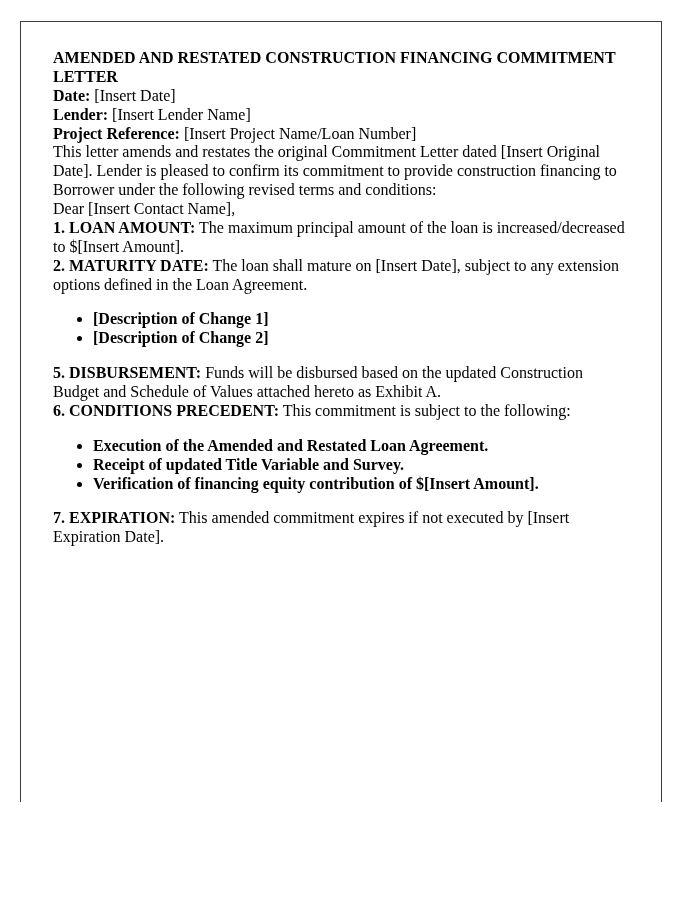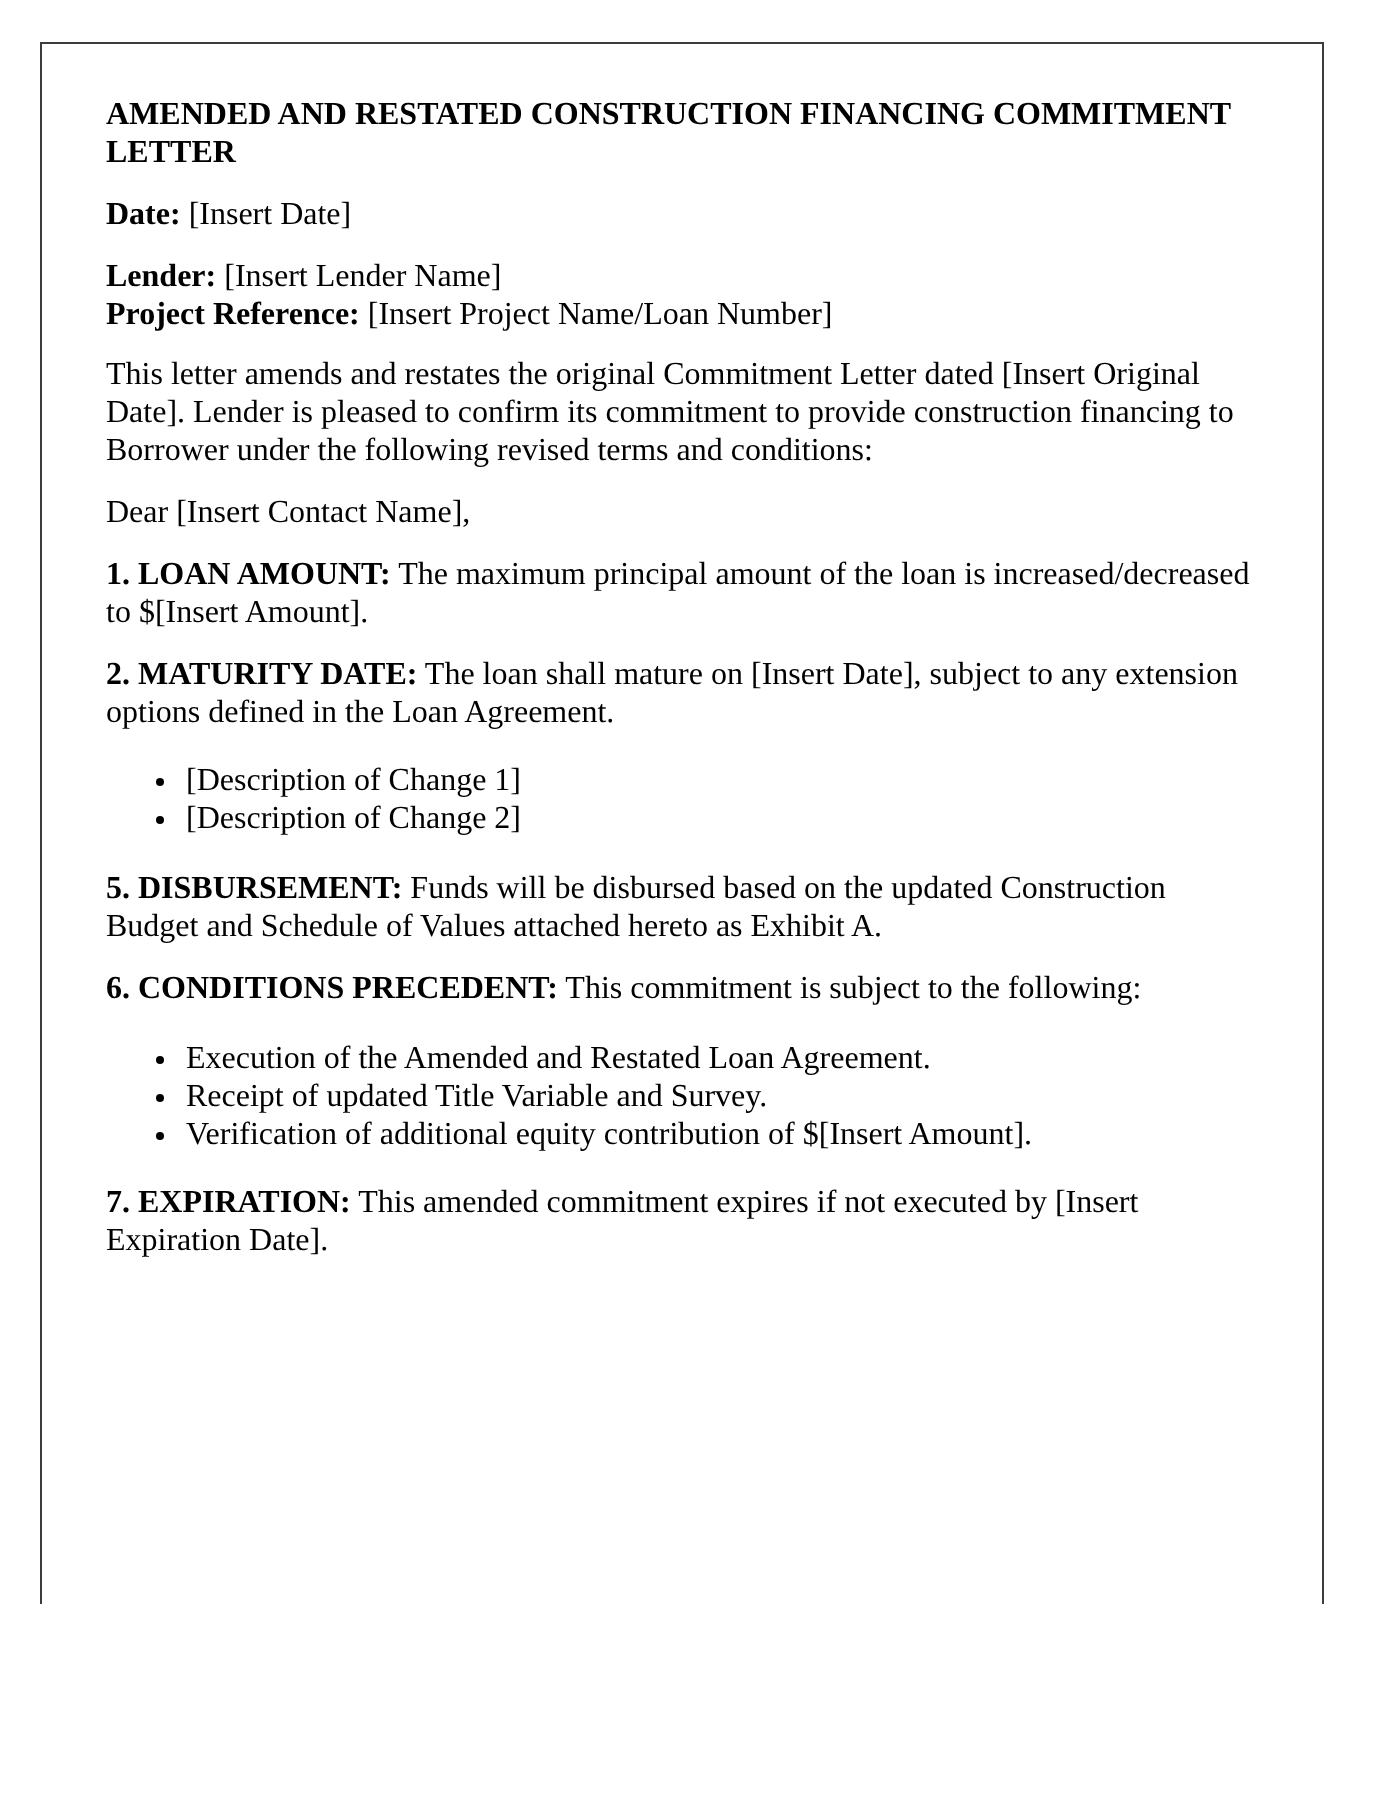--- a/index.html
+++ b/index.html
@@ -23,30 +23,31 @@
     width: 576px;
     height: 753px;
     border: 1px solid #3c3c3c;
     border-bottom: none;
     padding: 27px 32px 0 32px;
     overflow: hidden;
     line-height: 1.18;
     background: #ffffff;
   }
   .letter p {
-    margin: 12px 0;
+    margin: 0 0;
   }
   .letter p.title {
     margin-top: 0;
     font-weight: bold;
   }
   .letter ul {
     margin: 16px 0;
     padding-left: 40px;
     list-style-type: disc;
+    font-weight: bold;
   }
   .letter li {
     margin: 0;
   }
   strong { font-weight: bold; }
 </style>
 </head>
 <body>
 
 <div class="letter">
@@ -93,21 +94,21 @@
   </p>
 
   <p>
     <strong>6. CONDITIONS PRECEDENT:</strong>
     <span>This commitment is subject to the following:</span>
   </p>
 
   <ul>
     <li>Execution of the Amended and Restated Loan Agreement.</li>
     <li>Receipt of updated Title Variable and Survey.</li>
-    <li>Verification of additional equity contribution of $[Insert Amount].</li>
+    <li>Verification of financing equity contribution of $[Insert Amount].</li>
   </ul>
 
   <p>
     <strong>7. EXPIRATION:</strong>
     <span>This amended commitment expires if not executed by [Insert Expiration Date].</span>
   </p>
 
 </div>
 
 </body></html>

